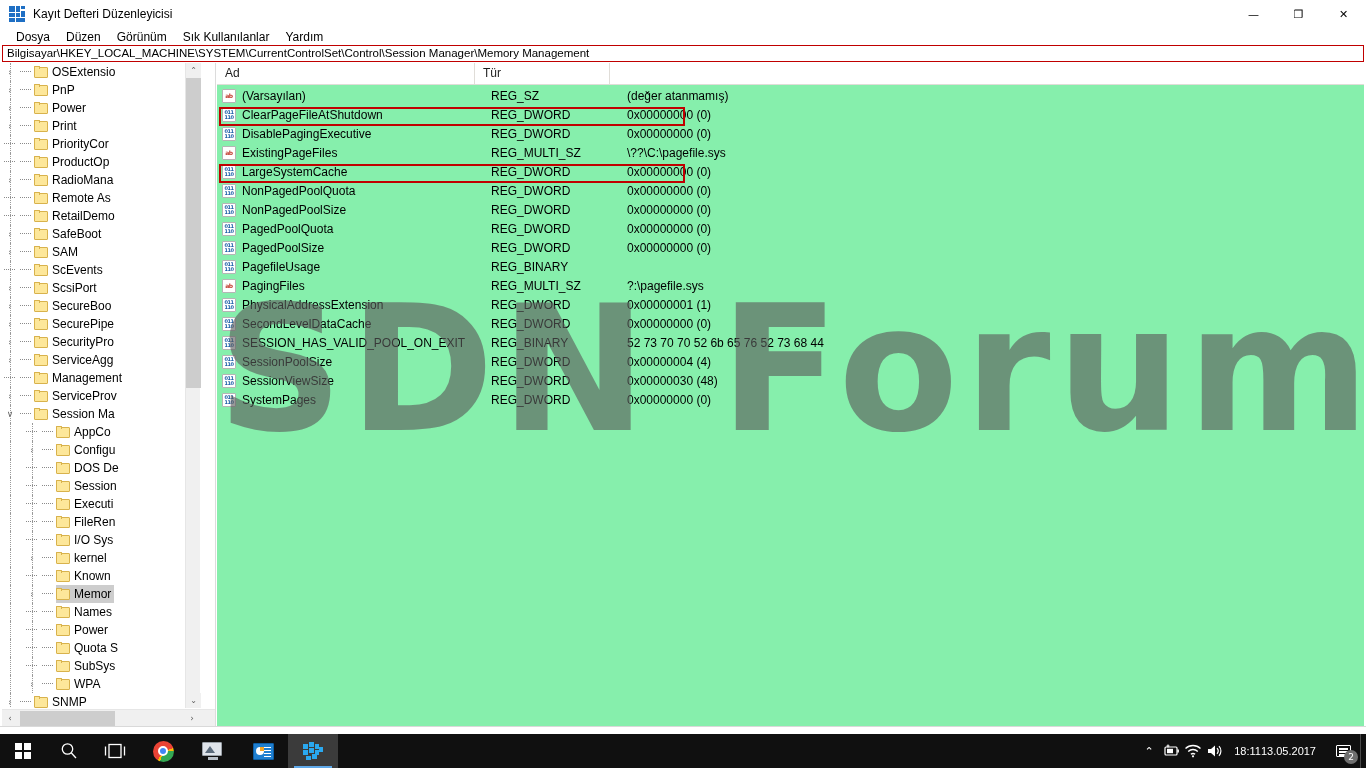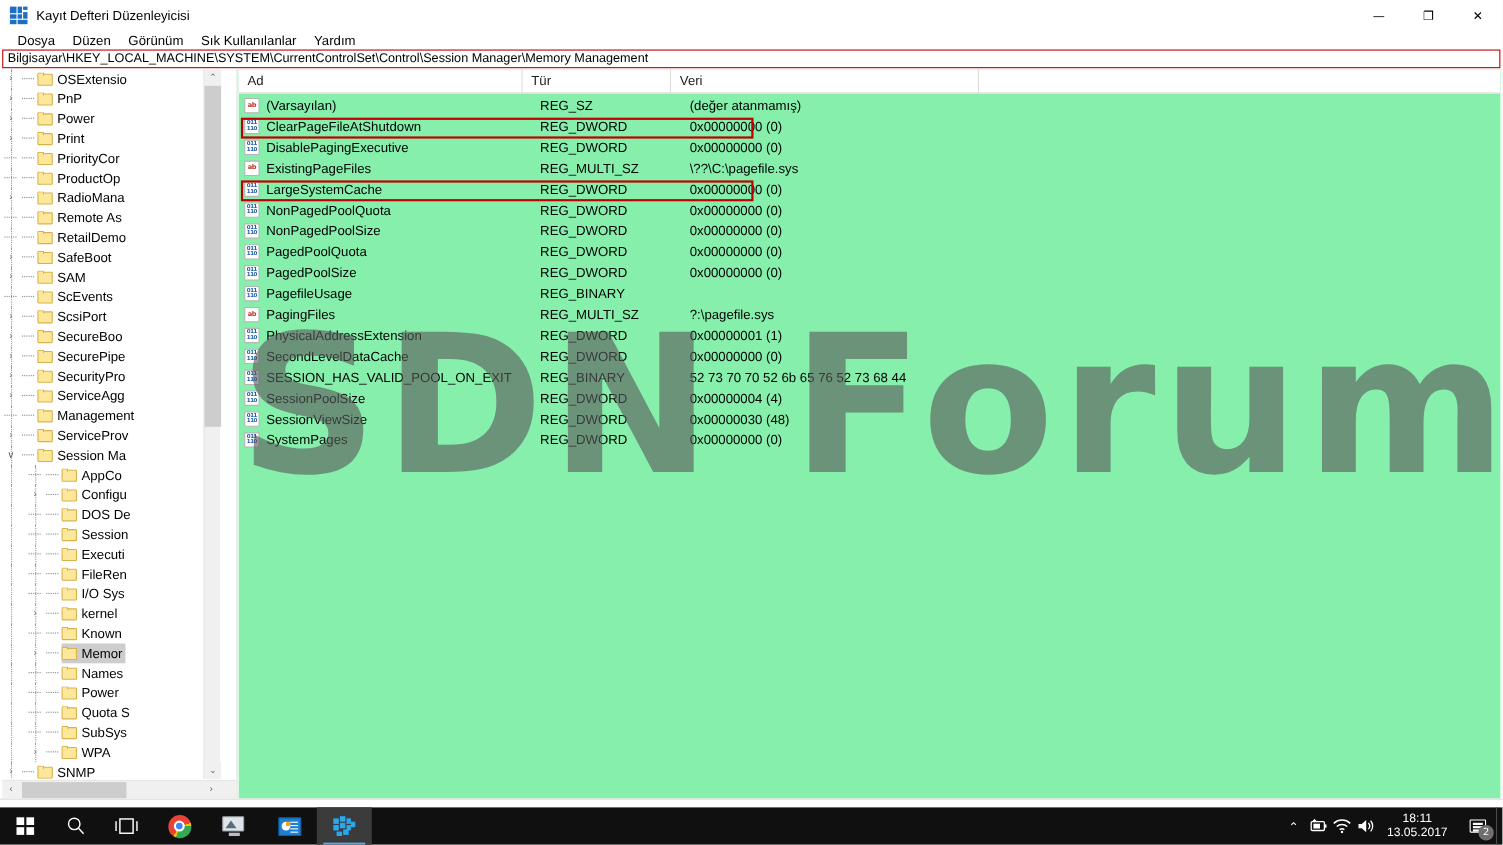--- a/index.html
+++ b/index.html
@@ -430,21 +430,21 @@
   }
   .tray-icon {
     width: 22px; height: 34px;
     display: flex; align-items: center; justify-content: center;
     color: #ffffff; font-size: 11px;
     font-family: "DejaVu Sans", sans-serif;
     cursor: default;
   }
   .clock {
     height: 34px; padding: 0 10px 0 8px;
-    display: flex; flex-direction: column;
+    display: flex; 
     align-items: center; justify-content: center;
     color: #ffffff;
     cursor: default;
   }
   .clock div { font-size: 11px; line-height: 13px; }
   .action-center {
     width: 34px; height: 34px;
     display: flex; align-items: center; justify-content: center;
     position: relative; cursor: default;
   }
@@ -1010,21 +1010,20 @@
         <div class="tree-hthumb"></div>
         <div class="hsb-arrow" style="position:absolute;right:16px;top:0">›</div>
       </div>
     </div>
 
     <div class="list-pane">
 
       <div class="list-header">
         <div class="col-head col-ad">Ad</div>
         <div class="col-head col-tur">Tür</div>
-        <div class="col-head col-veri">Veri</div>
         <div class="col-head col-rest"></div>
       </div>
 
       <div class="list-rows" id="list-container">
           <div class="lrow">
             <span class="vicon sz">
               <span class="glyph">ab</span>
             </span>
             <span class="cell-name">(Varsayılan)</span>
             <span class="cell-type">REG_SZ</span>

